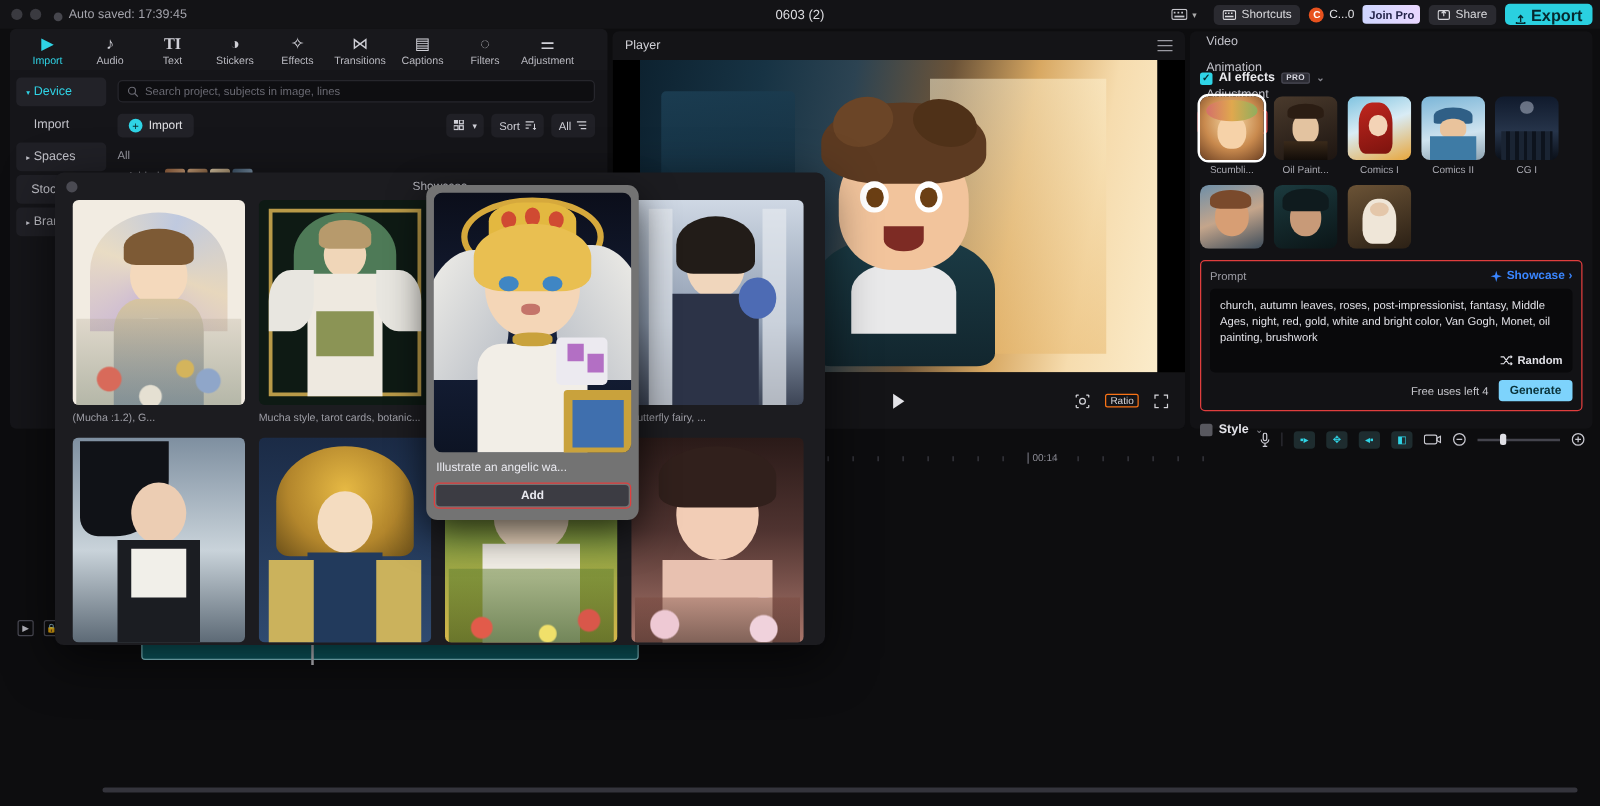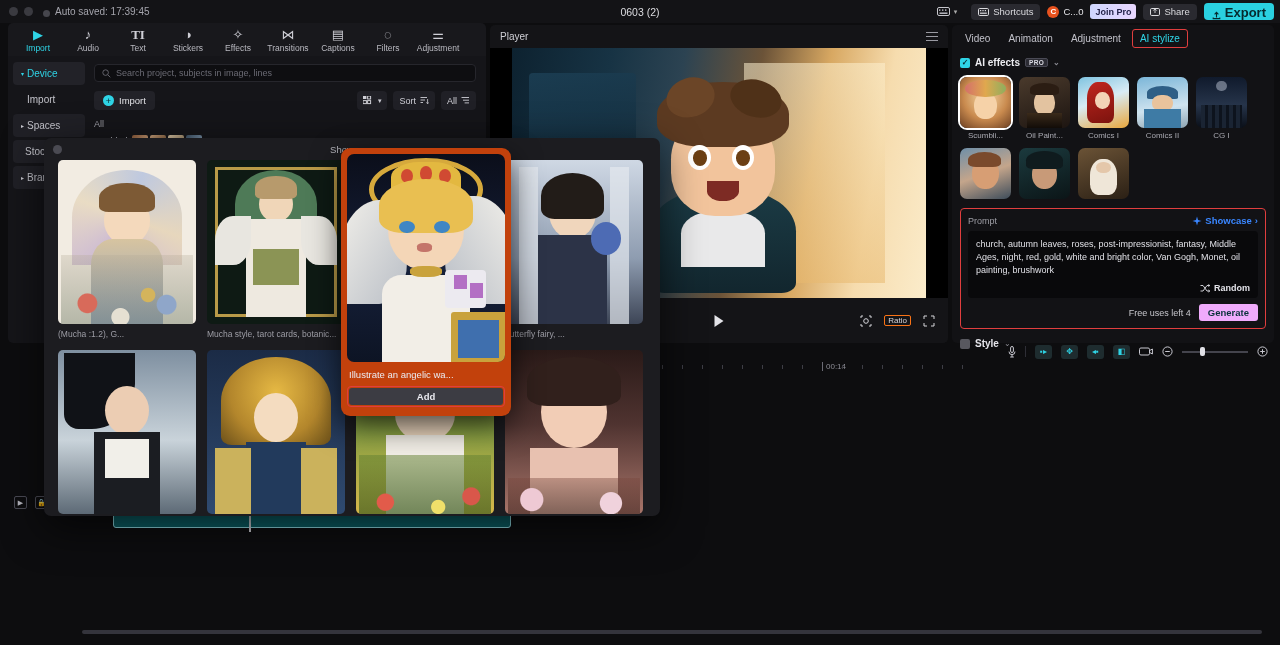--- a/index.html
+++ b/index.html
@@ -99,41 +99,41 @@
   .hamb i { display: block; width: 12px; height: 1.4px; background: #9a9aa2; }
   .stage { position: absolute; left: 0; top: 23px; width: 458px; height: 250px; background: #000; overflow: hidden; }
   .video-art { position: absolute; left: 22px; top: 0; width: 414px; height: 250px; overflow: hidden; }
   .player-bar { position: absolute; left: 0; bottom: 0; width: 458px; height: 45px; background: #141417; display: flex; align-items: center; }
   .play-ic { position: absolute; left: 50%; transform: translateX(-50%); width: 0; height: 0; border-left: 9px solid #e3e3e8; border-top: 6px solid transparent; border-bottom: 6px solid transparent; cursor: pointer; }
   .pb-right { position: absolute; right: 13px; display: flex; align-items: center; gap: 12px; }
   .ratio-box { border: 1px solid #f97316; border-radius: 2px; padding: 0 3px; font-size: 8px; color: #d6d6db; cursor: pointer; }
 
   
   .rightpanel { position: absolute; left: 952px; top: 25px; width: 322px; height: 318px; background: #121215; border-radius: 5px; }
-  .rp-tabs { height: 26px; display: flex; align-items: center; gap: 4px; padding: 0 6px; }
+  .rp-tabs { height: 26px; display: flex; align-items: flex-start; gap: 4px; padding: 0 6px; flex-direction: column; }
   .rp-tab { padding: 3px 7px; font-size: 10px; color: #c2c2ca; cursor: pointer; border-radius: 3px; }
   .rp-tab.active { color: #2fd4e6; border: 1px solid #e03e3e; }
   .rp-body { padding: 6px 8px; }
   .eff-head { display: flex; align-items: center; gap: 5px; font-size: 10px; color: #ececf0; font-weight: bold; }
   .chk { width: 10px; height: 10px; border-radius: 2px; background: #2fd4e6; color: #06292e; font-size: 8px; display: flex; align-items: center; justify-content: center; }
   .pro-badge { background: #2c2c34; border: 1px solid #4a4a55; border-radius: 2px; font-size: 6.5px; padding: 0 3px; color: #dadae2; letter-spacing: .3px; }
   .eff-grid { display: flex; flex-wrap: wrap; gap: 8px; margin-top: 9px; }
   .eff-cell { width: 51px; cursor: pointer; }
   .eff-thumb { width: 51px; height: 51px; border-radius: 7px; overflow: hidden; position: relative; }
   .eff-cell.sel .eff-thumb { outline: 2px solid #ffffff; outline-offset: 0px; }
   .eff-name { font-size: 8px; color: #a9a9b1; margin-top: 3px; text-align: center; overflow: hidden; white-space: nowrap; text-overflow: ellipsis; }
   .prompt-box { margin-top: 6px; border: 1px solid #e03e3e; border-radius: 4px; padding: 6px 7px 7px; }
   .prompt-head { display: flex; align-items: center; font-size: 9px; color: #9e9ea6; }
   .showcase-link { margin-left: auto; display: flex; align-items: center; gap: 3px; color: #3a86ff; font-size: 9.5px; font-weight: bold; cursor: pointer; }
   .prompt-area { margin-top: 5px; background: #09090b; border-radius: 4px; padding: 7px 8px 5px; }
   .prompt-text { font-size: 9px; line-height: 13px; color: #e0e0e6; }
   .random { display: flex; align-items: center; justify-content: flex-end; gap: 4px; font-size: 9px; color: #e2e2e8; font-weight: bold; margin-top: 6px; cursor: pointer; }
   .gen-row { display: flex; align-items: center; justify-content: flex-end; gap: 8px; margin-top: 6px; }
   .free-uses { font-size: 9px; color: #c6c6cc; }
-  .gen-btn { background: #f0abfc; color: #093239; font-size: 9.5px; font-weight: bold; border-radius: 3px; padding: 3px 9px; cursor: pointer; text-align: center; }
+  .gen-btn { background: #7dd3fc; color: #093239; font-size: 9.5px; font-weight: bold; border-radius: 3px; padding: 3px 9px; cursor: pointer; text-align: center; }
   .style-row { display: flex; align-items: center; gap: 5px; margin-top: 9px; font-size: 10px; color: #e4e4ea; font-weight: bold; }
   .chk-off { width: 10px; height: 10px; border-radius: 2px; background: #58585f; }
 
   
   .tl-toolbar { position: absolute; left: 8px; top: 343px; width: 1266px; height: 17px; }
   .tl-tools { position: absolute; right: 6px; top: 0; display: flex; align-items: center; gap: 9px; height: 17px; }
   .tl-tool { color: #c8c8d0; font-size: 11px; cursor: pointer; display: flex; align-items: center; }
   .tlbtn-cy { width: 17px; height: 14px; background: #1e2c2f; border-radius: 3px; display: flex; align-items: center; justify-content: center; color: #2fd4e6; font-size: 8px; cursor: pointer; }
   .sep { width: 1px; height: 11px; background: #2e2e36; }
   .zoom-slider { width: 66px; height: 2px; background: #44444d; position: relative; }
@@ -165,21 +165,21 @@
   .modal-head { height: 22px; display: flex; align-items: center; position: relative; }
   .modal-dot { width: 9px; height: 9px; border-radius: 50%; background: #4a4a52; margin-left: 9px; }
   .modal-title { position: absolute; left: 0; right: 0; text-align: center; font-size: 9.5px; color: #b6b6bd; }
   .sc-grid { position: absolute; left: 14px; top: 22px; width: 596px; display: grid; grid-template-columns: repeat(4,138px); gap: 11px 11px; }
   .sc-cell { width: 138px; cursor: pointer; }
   .sc-img { width: 138px; height: 164px; border-radius: 5px; overflow: hidden; position: relative; }
   .sc-cap { font-size: 8.5px; color: #9d9da5; margin-top: 5px; white-space: nowrap; overflow: hidden; text-overflow: ellipsis; }
 
   .hovercard {
     position: absolute; left: 341px; top: 148px; width: 170px; height: 268px;
-    background: #c2410c; border-radius: 9px; box-shadow: 0 10px 30px rgba(0,0,0,.7);
+    background: #737373; border-radius: 9px; box-shadow: 0 10px 30px rgba(0,0,0,.7);
     padding: 6px; overflow: hidden;
   }
   .hc-img { width: 158px; height: 208px; border-radius: 7px; overflow: hidden; position: relative; }
   .hc-cap { font-size: 9.5px; color: #eaeaf0; margin-top: 7px; padding: 0 2px; white-space: nowrap; overflow: hidden; text-overflow: ellipsis; }
   .hc-addwrap { margin-top: 6px; border: 1.5px solid #e03e3e; border-radius: 4px; padding: 1px; }
   .add-btn { background: #3c3c43; border-radius: 3px; text-align: center; font-size: 9.5px; color: #eaeaf0; padding: 3px 0; cursor: pointer; font-weight: bold; }
 
   
   .art { position: absolute; inset: 0; }
 </style>

